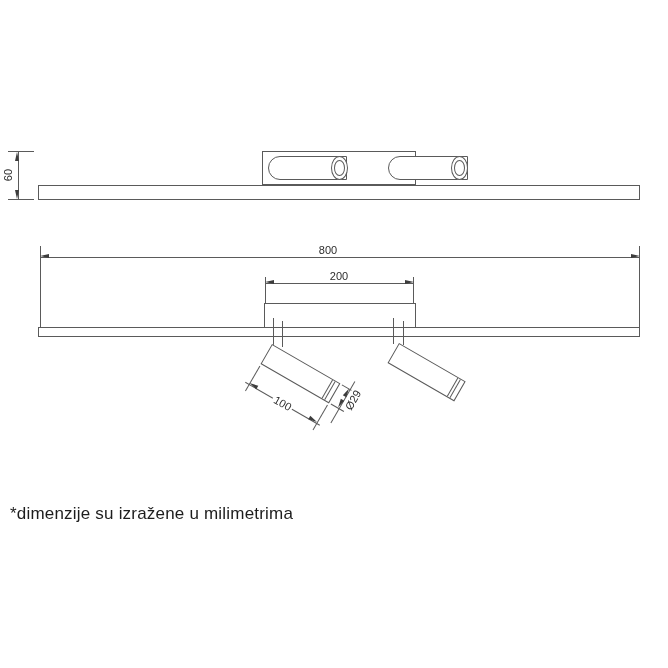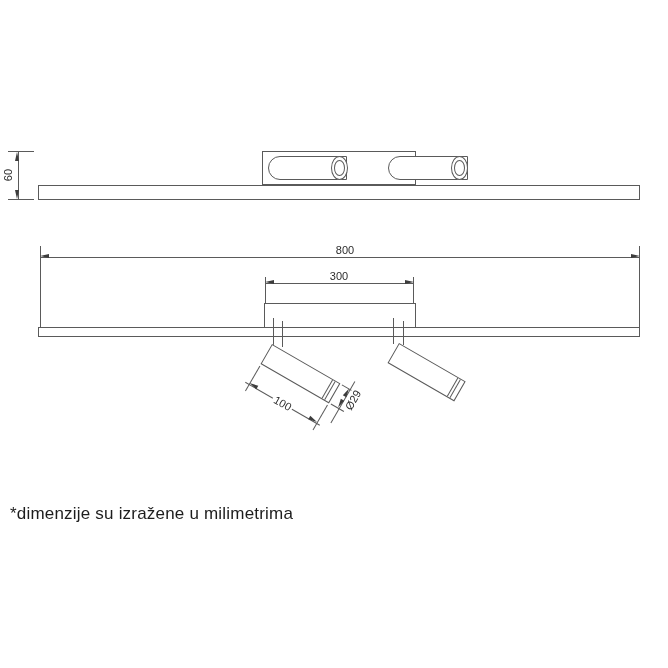--- a/index.html
+++ b/index.html
@@ -44,30 +44,30 @@
     <div class="ar ar-d" style="left:15px;top:190px;"></div>
     <span class="dimlabel rot90" style="left:8px;top:175px;">60</span>
   </div>
 
   <div>
     <div class="vl" style="left:40px;top:246px;height:81px;"></div>
     <div class="vl" style="left:639px;top:246px;height:81px;"></div>
     <div class="hl" style="left:40px;top:257px;width:600px;"></div>
     <div class="ar ar-l" style="left:40px;top:254px;"></div>
     <div class="ar ar-r" style="left:631px;top:254px;"></div>
-    <span class="dimlabel" style="left:345px;top:250px;">800</span>
+    <span class="dimlabel" style="left:328px;top:250px;">800</span>
   </div>
 
   <div>
     <div class="vl" style="left:265px;top:277px;height:26px;"></div>
     <div class="vl" style="left:413px;top:277px;height:26px;"></div>
     <div class="hl" style="left:265px;top:283px;width:149px;"></div>
     <div class="ar ar-l" style="left:265px;top:280px;"></div>
     <div class="ar ar-r" style="left:405px;top:280px;"></div>
-    <span class="dimlabel" style="left:339px;top:276px;">300</span>
+    <span class="dimlabel" style="left:339px;top:276px;">200</span>
   </div>
 
   <div>
     <div class="box" style="left:264px;top:303px;width:152px;height:25px;"></div>
     <div class="box" style="left:38px;top:327px;width:602px;height:10px;"></div>
 
     <div class="vl" style="left:273px;top:318px;height:27px;"></div>
     <div class="vl" style="left:282px;top:321px;height:26px;"></div>
     <div class="vl" style="left:393px;top:318px;height:26px;"></div>
     <div class="vl" style="left:403px;top:321px;height:24px;"></div>

